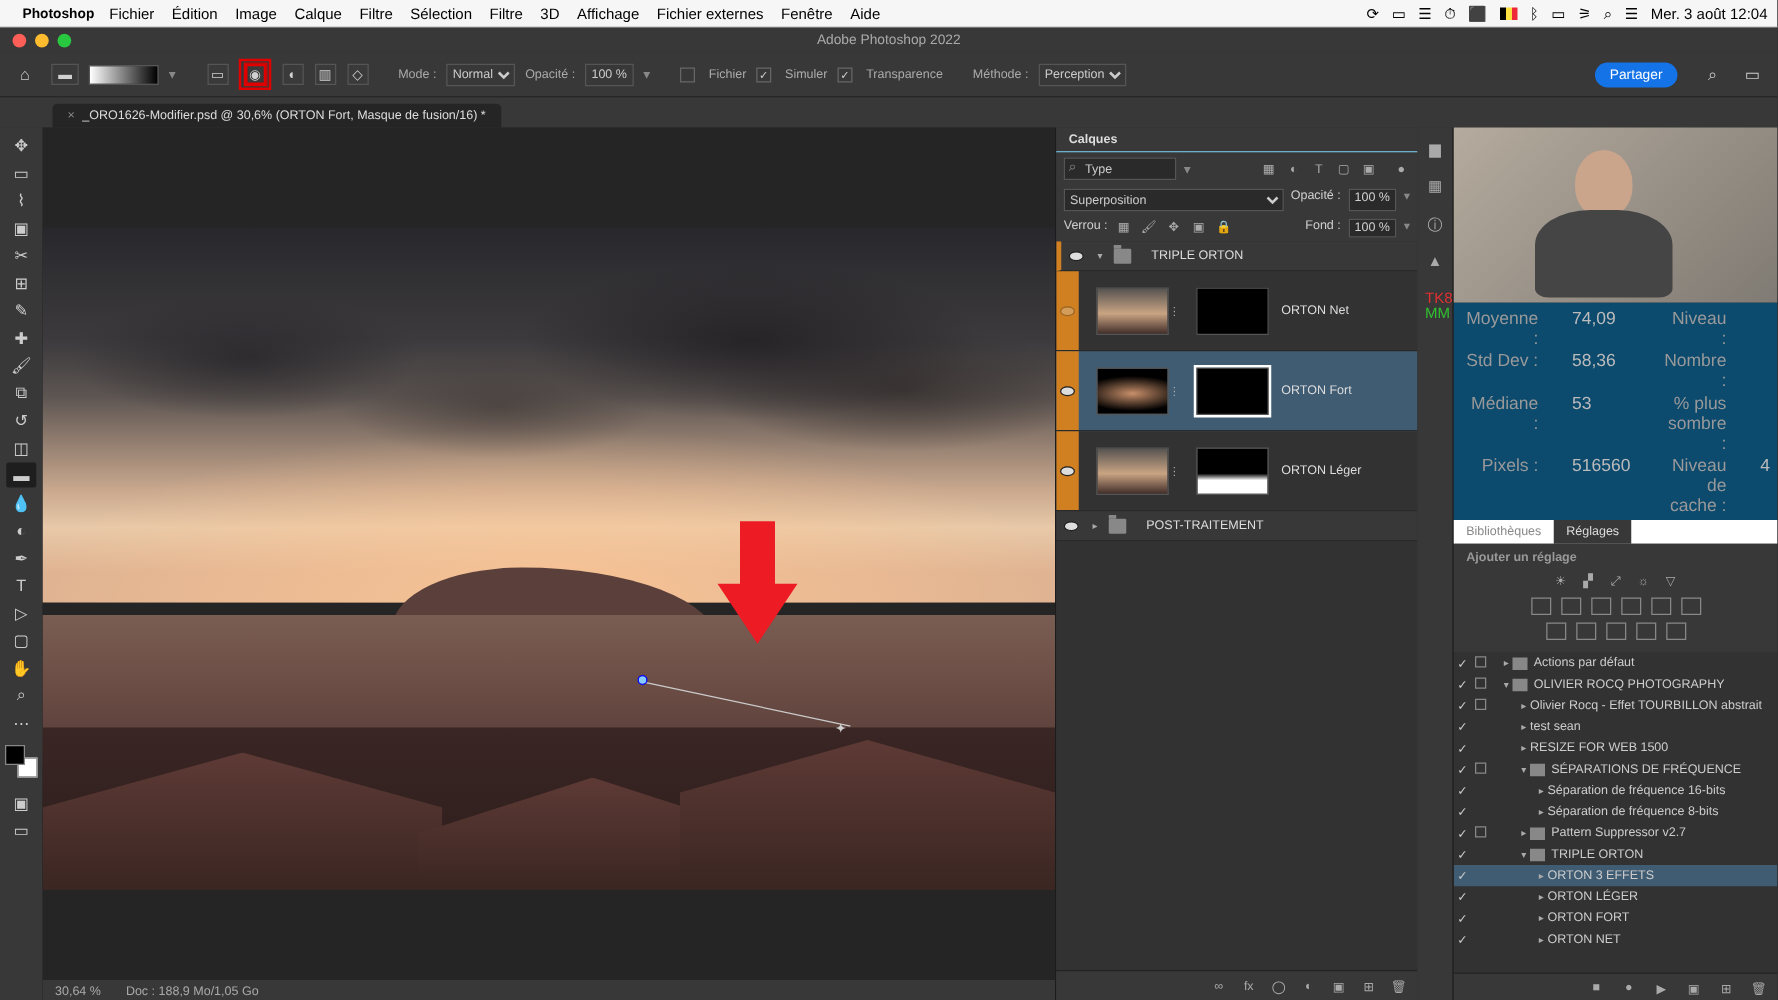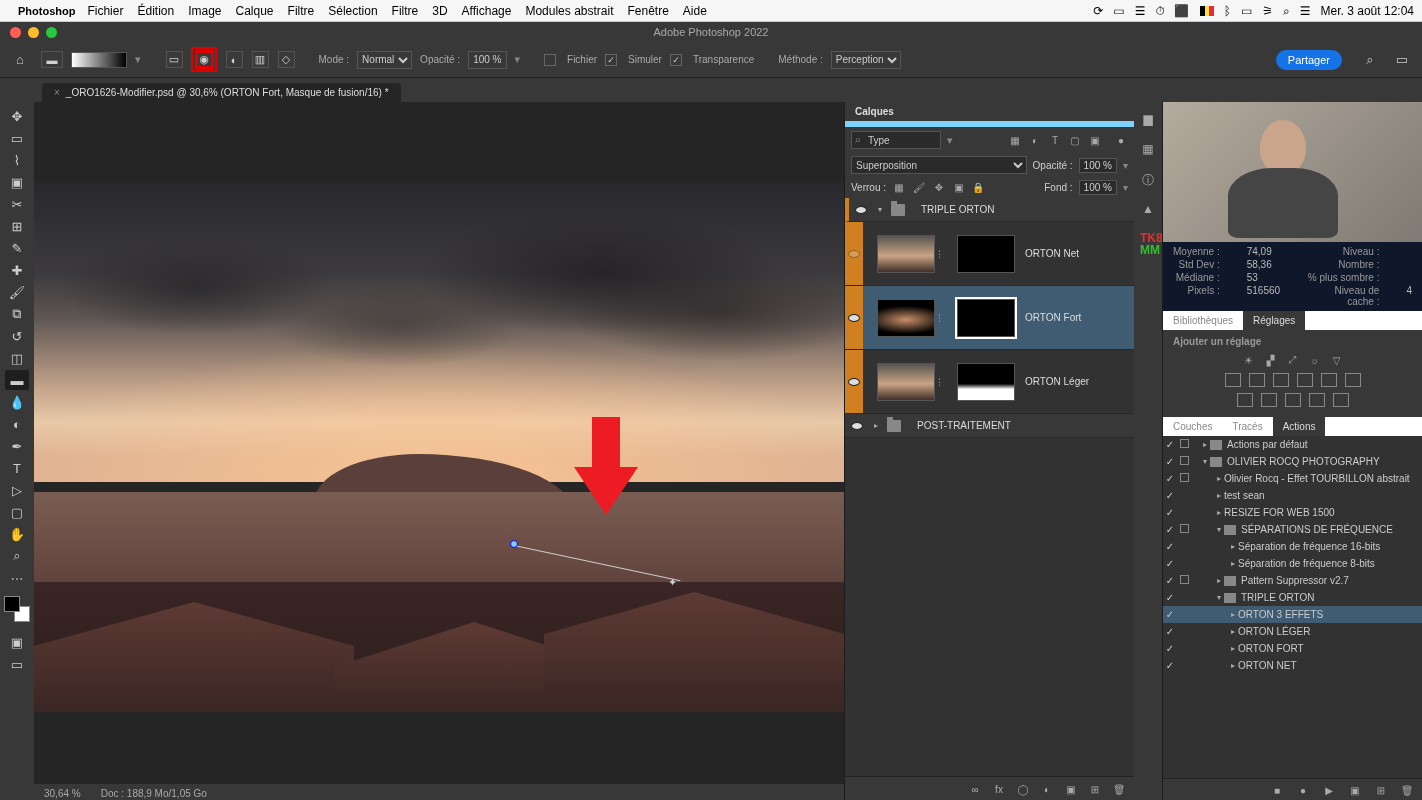--- a/index.html
+++ b/index.html
@@ -77,25 +77,25 @@
 .grad-b { position: absolute; left: 634px; top: 394px; width: 8px; height: 8px; }
 
 .red-arrow { position: absolute; left: 540px; top: 235px; width: 60px; height: 110px; }
 .red-arrow .stem { position: absolute; left: 18px; top: 0; width: 28px; height: 55px; background: #ed1c24; }
 .red-arrow .head { position: absolute; left: 0; top: 50px; width: 0; height: 0; border-left: 32px solid transparent; border-right: 32px solid transparent; border-top: 48px solid #ed1c24; }
 
 .statusbar { position: absolute; bottom: 0; left: 0; right: 0; height: 18px; background: #383838; color: #aaa; font-size: 10px; display: flex; align-items: center; padding: 0 10px; gap: 20px; }
 
 
 .right-col { width: 290px; background: #323232; display: flex; flex-direction: column; border-left: 1px solid #1c1c1c; }
-.panel-tab { background: #383838; color: #ddd; font-size: 10px; padding: 4px 10px; border-bottom: 6px solid #7dd3fc; }
+.panel-tab { background: #383838; color: #ddd; font-size: 10px; padding: 4px 10px; border-bottom: 1px solid #7dd3fc; }
 .layers-head { display: flex; align-items: center; gap: 6px; padding: 4px 6px; background: #383838; }
 .layers-head input { background: #2a2a2a; border: 1px solid #555; color: #ccc; height: 18px; width: 90px; font-size: 10px; padding-left: 16px; }
 .mini-icon { width: 14px; height: 14px; display: inline-flex; align-items: center; justify-content: center; color: #aaa; font-size: 10px; }
-.row-ctrl { display: flex; align-items: center; padding: 3px 6px; background: #383838; font-size: 10px; gap: 6px; }
+.row-ctrl { display: flex; padding: 3px 6px; background: #383838; font-size: 10px; gap: 6px; }
 .row-ctrl select { background: #2a2a2a; color: #ccc; border: 1px solid #555; font-size: 10px; flex: 1; height: 18px; }
 .row-ctrl .val { background: #2a2a2a; border: 1px solid #555; padding: 1px 4px; }
 
 .layer-list { flex: 1; overflow: auto; background: #323232; }
 .layer-grp { display: flex; align-items: center; height: 24px; padding: 0 6px; background: #383838; border-bottom: 1px solid #2a2a2a; }
 .layer-grp.orangebar { border-left: 4px solid #d08020; }
 .layer-row { display: flex; align-items: center; height: 64px; padding: 0 6px 0 0; border-bottom: 1px solid #2a2a2a; }
 .layer-row.sel { background: #3f5c73; }
 .orange-strip { width: 18px; height: 100%; background: #d08020; display: flex; align-items: center; justify-content: center; }
 .eye { width: 12px; height: 8px; border: 1px solid #222; border-radius: 50%; background: #ddd; }
@@ -112,21 +112,21 @@
 .arrow-sm { color: #aaa; font-size: 8px; margin: 0 3px; }
 
 .layer-foot { height: 26px; background: #383838; display: flex; align-items: center; justify-content: flex-end; gap: 10px; padding: 0 8px; border-top: 1px solid #222; }
 
 
 .far-col { width: 260px; background: #323232; display: flex; flex-direction: column; border-left: 1px solid #1c1c1c; }
 .webcam { height: 140px; background: linear-gradient(135deg,#b5ab9e,#7f7a73); position: relative; }
 .person { position: absolute; left: 60px; top: 18px; width: 120px; height: 120px; }
 .person .head { width: 46px; height: 54px; background: #caa58c; border-radius: 50% 50% 45% 45%; margin: 0 auto; }
 .person .body { width: 110px; height: 70px; background: #454545; border-radius: 40% 40% 10% 10%; margin: -6px auto 0; }
-.histo-stats { padding: 4px 10px; font-size: 10px; color: #bbb; display: grid; grid-template-columns: auto auto auto auto; gap: 2px 27px; background: #0f172a; }
+.histo-stats { padding: 4px 10px; font-size: 14px; color: #bbb; display: grid; grid-template-columns: auto auto auto auto; gap: 2px 27px; background: #0c4a6e; }
 .histo-stats .lab { color: #999; text-align: right; }
 
 .tabs-row { display: flex; background: #ffffff; }
 .tabs-row .tab { padding: 4px 10px; font-size: 10px; color: #888; }
 .tabs-row .tab.on { color: #ddd; background: #383838; }
 
 .adjust-body { background: #383838; padding: 6px 10px 10px; }
 .adjust-icons { display: flex; gap: 8px; justify-content: center; margin-top: 6px; }
 .adjust-icons2 { display: flex; gap: 8px; justify-content: center; margin-top: 6px; }
 .adj-ic { width: 16px; height: 14px; border: 1px solid #888; }
@@ -139,39 +139,39 @@
 .act-row .mod-box { width: 9px; height: 9px; border: 1px solid #888; display: inline-block; }
 .act-row .tree { display: flex; align-items: center; }
 .act-row .ind { display: inline-block; }
 .act-row .tog { font-size: 8px; color: #aaa; margin-right: 3px; }
 .act-row .fold-ic { width: 12px; height: 10px; background: #888; margin-right: 5px; }
 
 .actions-foot { height: 24px; background: #383838; display: flex; align-items: center; justify-content: flex-end; gap: 12px; padding: 0 8px; border-top: 1px solid #222; }
 
 .vdock { width: 28px; background: #383838; display: flex; flex-direction: column; align-items: center; padding-top: 10px; gap: 14px; }
 .vdock .dic { width: 16px; height: 16px; color: #aaa; font-size: 12px; text-align: center; }
-.tk { font-size: 8px; font-weight: bold; line-height: 1; }
+.tk { font-size: 8px; font-weight: normal; line-height: 1; }
 .tk .t { color: #e03030; } .tk .m { color: #30c030; }
 </style>
 </head>
 <body>
 
 <div class="menubar">
   <span class="apple"></span>
   <span class="app">Photoshop</span>
   <span class="mitem">Fichier</span>
   <span class="mitem">Édition</span>
   <span class="mitem">Image</span>
   <span class="mitem">Calque</span>
   <span class="mitem">Filtre</span>
   <span class="mitem">Sélection</span>
   <span class="mitem">Filtre</span>
   <span class="mitem">3D</span>
   <span class="mitem">Affichage</span>
-  <span class="mitem">Modules abstrait</span>
+  <span class="mitem">Fichier externes</span>
   <span class="mitem">Fenêtre</span>
   <span class="mitem">Aide</span>
   <div class="right">
     <span>⟳</span>
     <span>▭</span>
     <span>☰</span>
     <span>⏱</span>
     <span>⬛</span>
     <span style="background:linear-gradient(90deg,#000 33%,#fae042 33% 66%,#ed2939 66%);width:14px;height:10px;display:inline-block;"></span>
     <span>ᛒ</span>
@@ -441,25 +441,20 @@
       </div>
       <div class="adjust-icons2">
         <span class="adj-ic"></span>
         <span class="adj-ic"></span>
         <span class="adj-ic"></span>
         <span class="adj-ic"></span>
         <span class="adj-ic"></span>
       </div>
     </div>
 
-    <div class="tabs-row">
-      <div class="tab">Couches</div>
-      <div class="tab">Tracés</div>
-      <div class="tab on">Actions</div>
-    </div>
     <div class="actions-body" id="actions-list">
         <div class="act-row">
           <span class="chk2">✓</span>
           <span class="mod"><span class="mod-box"></span></span>
           <span class="tree">
             <span class="ind" style="width:12px"></span>
             <span class="tog">▸</span>
             <span class="fold-ic"></span>
             <span>Actions par défaut</span>
           </span>

